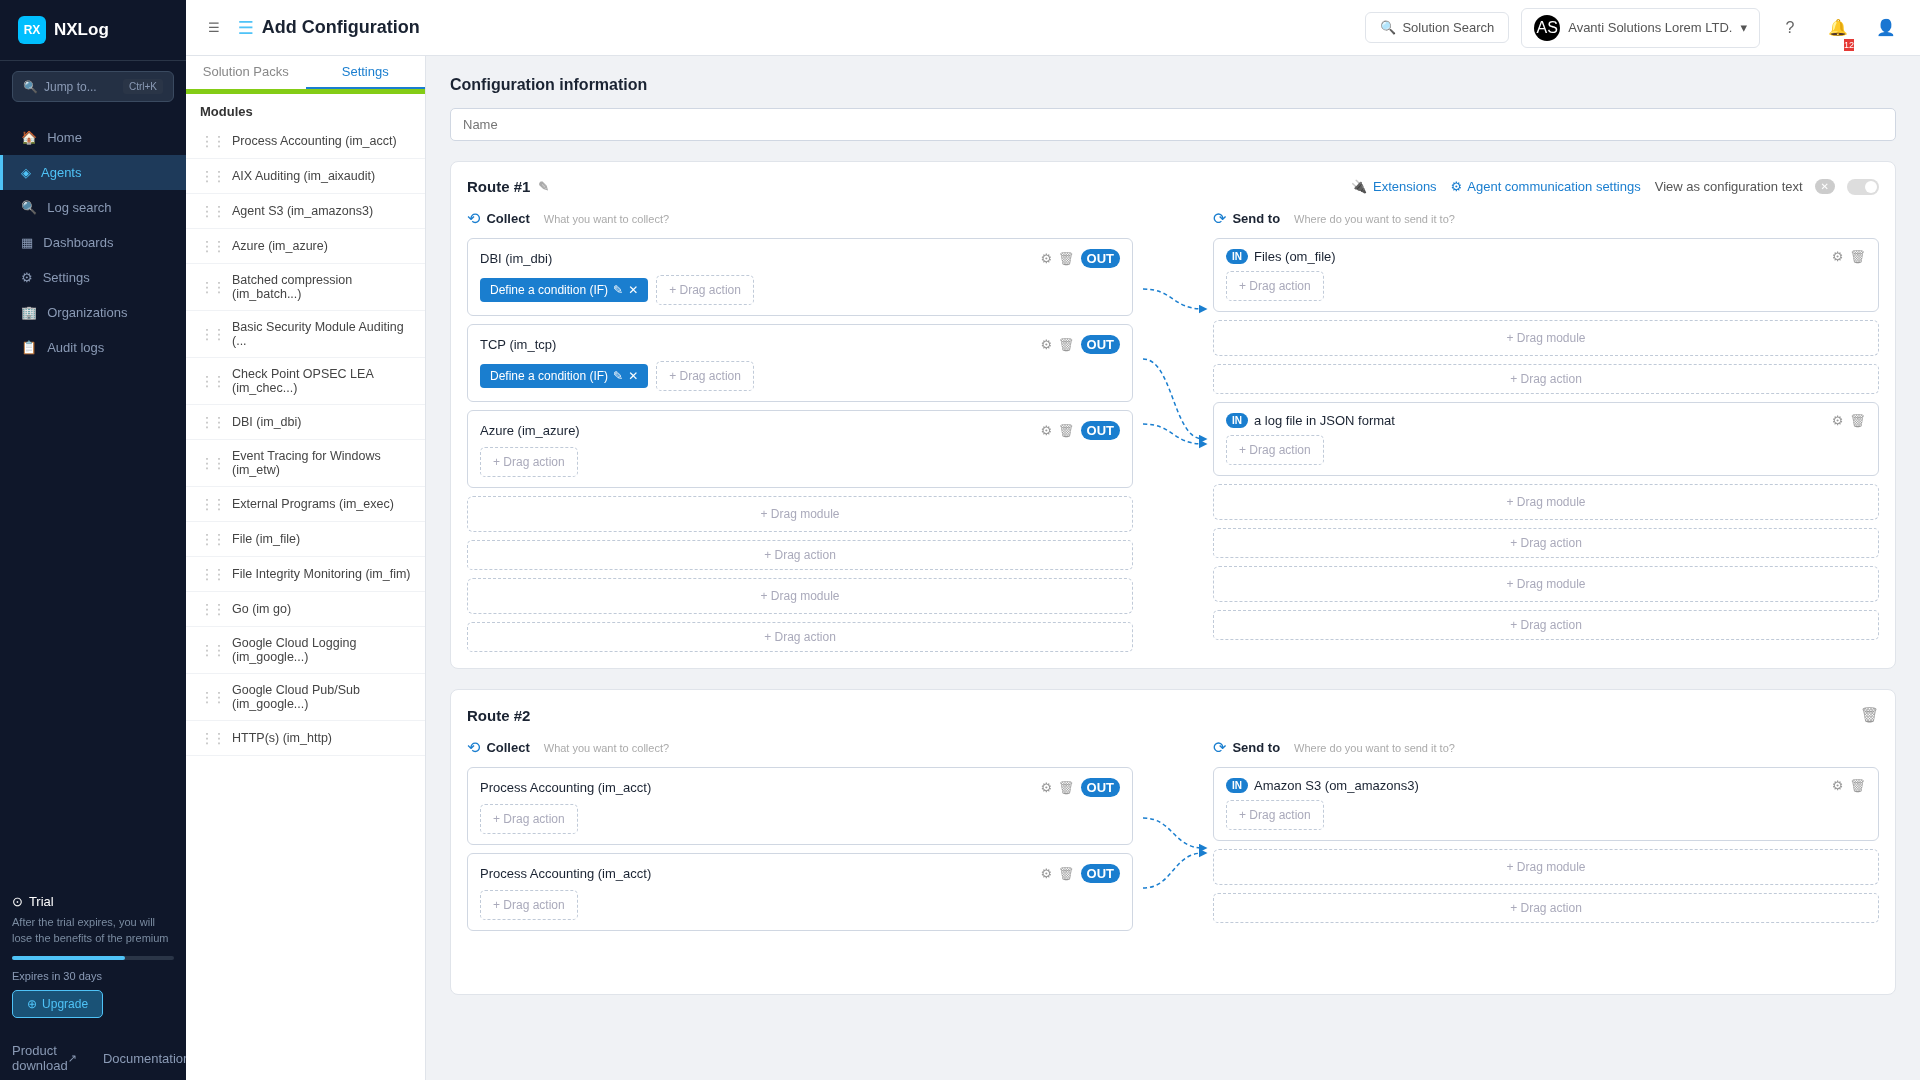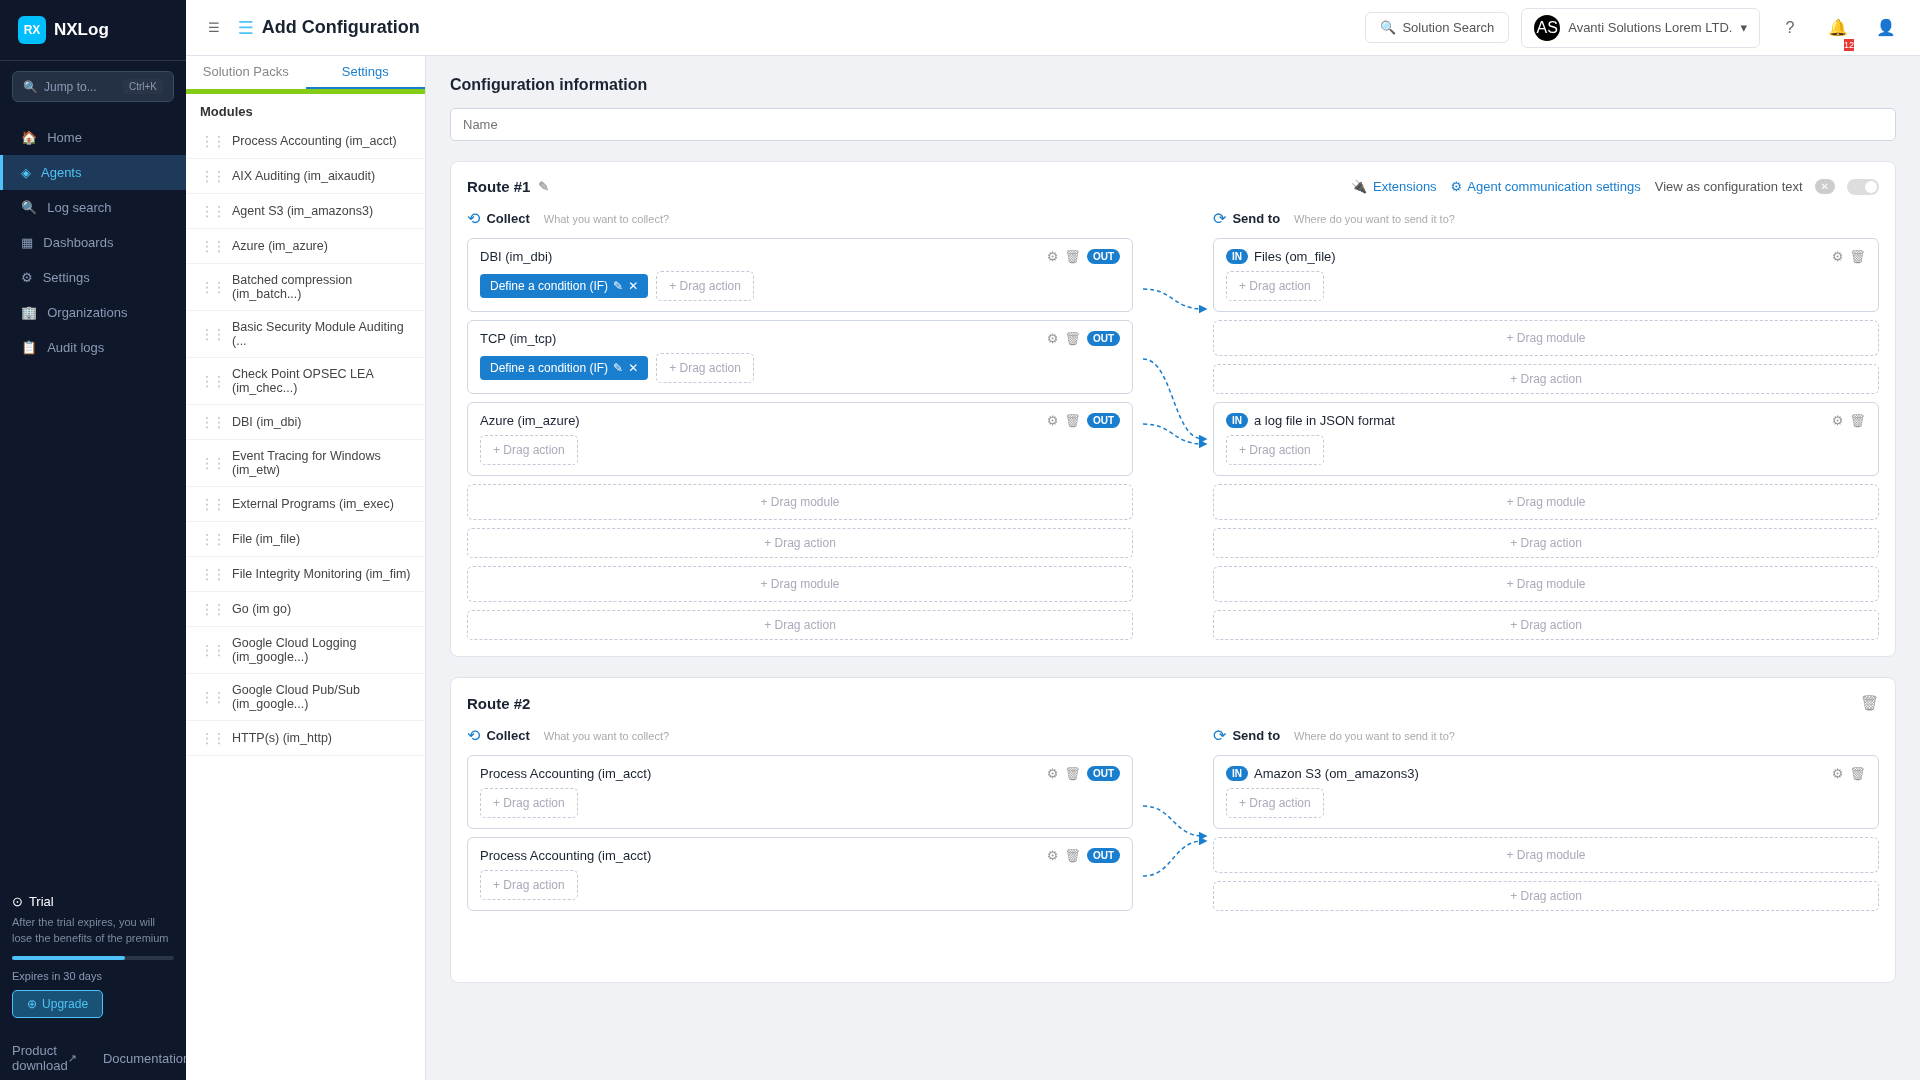--- a/index.html
+++ b/index.html
@@ -72,21 +72,21 @@
     .toggle { width: 32px; height: 16px; background: #ccc; border-radius: 8px; position: relative; cursor: pointer; }
     .toggle.off { background: #ddd; }
     .toggle::after { content: ''; position: absolute; width: 12px; height: 12px; background: white; border-radius: 50%; top: 2px; right: 2px; }
 
     
     .module-card { border: 1px solid #d0d7e2; border-radius: 6px; padding: 10px 12px; margin-bottom: 8px; background: white; }
     .module-card-header { display: flex; align-items: center; justify-content: space-between; }
     .module-card-title { font-size: 13px; color: #1a2332; font-weight: 500; }
     .module-card-actions { display: flex; gap: 6px; align-items: center; }
     .card-icon-btn { color: #999; cursor: pointer; font-size: 13px; }
-    .out-badge { background: #1a7ecf; color: white; font-size: 10px; padding: 2px 6px; border-radius: 10px; font-weight: bold; }
+    .out-badge { background: #1a7ecf; color: white; font-size: 13px; padding: 2px 6px; border-radius: 10px; font-weight: bold; }
     .in-badge { background: #1a7ecf; color: white; font-size: 10px; padding: 2px 6px; border-radius: 10px; font-weight: bold; }
     .condition-btn { background: #1a7ecf; color: white; border: none; border-radius: 4px; padding: 5px 10px; cursor: pointer; font-size: 12px; display: flex; align-items: center; gap: 5px; margin-top: 7px; }
     .drag-action-box { border: 1px dashed #c0cad8; border-radius: 5px; padding: 7px 12px; color: #aab; font-size: 12px; cursor: pointer; display: inline-flex; align-items: center; gap: 5px; margin-top: 7px; }
     .drag-module-box { border: 1px dashed #c0cad8; border-radius: 6px; padding: 10px 12px; color: #aab; font-size: 12px; cursor: pointer; margin-bottom: 8px; text-align: center; }
     .send-card { border: 1px solid #d0d7e2; border-radius: 6px; padding: 10px 12px; margin-bottom: 8px; background: white; }
     .send-card-title { font-size: 13px; color: #1a2332; font-weight: 500; }
 
     
     ::-webkit-scrollbar { width: 5px; }
     ::-webkit-scrollbar-track { background: transparent; }

